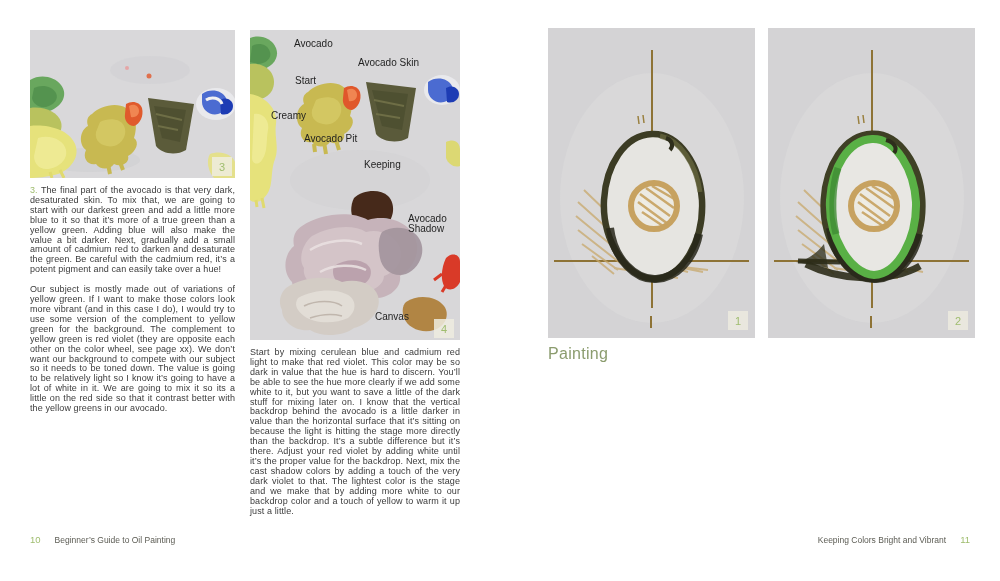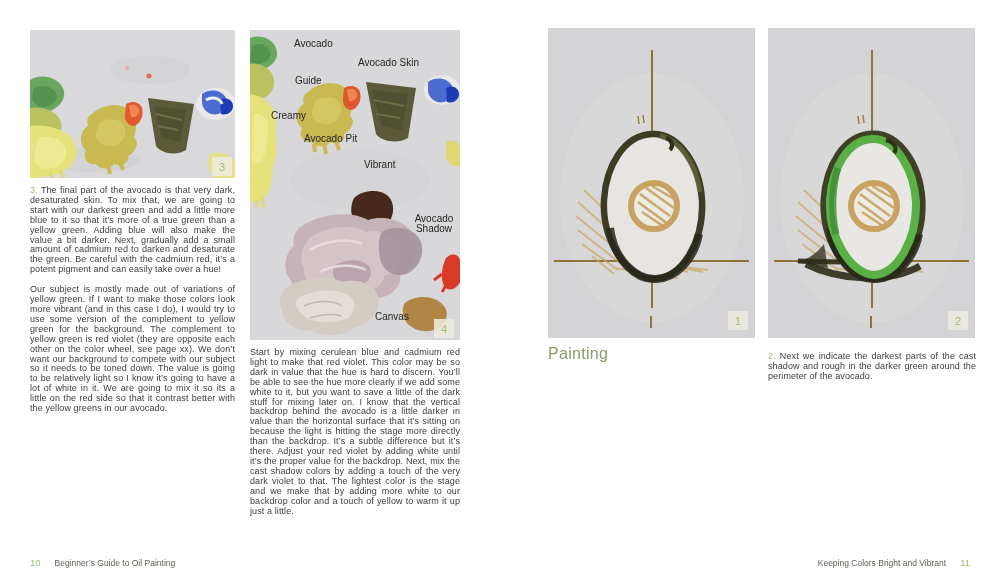--- a/index.html
+++ b/index.html
@@ -8,21 +8,21 @@
   .fig{position:absolute;}
   .fig svg{display:block;}
   .textcol{position:absolute;color:var(--body-text);font-size:9px;line-height:9.9px;
            text-align:justify;letter-spacing:0.1px;}
   .textcol p{margin:0 0 10px 0;}
   .num{color:var(--accent-green);}
   .fig-label{position:absolute;font-size:10px;color:#1f1f1f;line-height:10px;
              font-family:"Liberation Sans",sans-serif;}
   .section-heading{color:var(--heading-green);font-size:16px;font-weight:normal;
                    margin:0 0 5px 0;letter-spacing:0.3px;}
-  .footer{position:absolute;top:557px;font-size:8.5px;color:var(--footer-text);
+  .footer{position:absolute;top:534px;font-size:8.5px;color:var(--footer-text);
           display:flex;align-items:baseline;}
   .footer .pagenum{color:var(--accent-green);font-size:9.5px;}
   .footer-left{left:30px;}
   .footer-left .pagenum{margin-right:14px;}
   .footer-right{right:30px;}
   .footer-right .pagenum{margin-left:14px;}
   .badge-num{font-family:"Liberation Sans",sans-serif;font-size:11px;fill:var(--accent-green);}
 </style>
 </head>
 <body>
@@ -129,25 +129,25 @@
         <path d="M192,244 l-8,6 M198,252 l-6,10" stroke="#d93a28" stroke-width="3" fill="none"></path>
       </g>
       <path d="M156,272 C168,264 186,266 194,276 C200,284 196,296 184,300 C172,304 158,298 154,288 C152,282 152,276 156,272 Z" fill="#ad7c33" opacity="0.9"></path>
       <g>
         <rect x="184" y="289" width="20" height="19" fill="#efecdf" opacity="0.85"></rect>
         <text class="badge-num" x="194" y="303" text-anchor="middle">4</text>
       </g>
     </svg>
     <span class="fig-label" style="left:44px;top:9px;">Avocado</span>
     <span class="fig-label" style="left:108px;top:28px;">Avocado Skin</span>
-    <span class="fig-label" style="left:45px;top:46px;">Guide</span>
+    <span class="fig-label" style="left:45px;top:46px;">Start</span>
     <span class="fig-label" style="left:21px;top:81px;">Creamy</span>
     <span class="fig-label" style="left:54px;top:104px;">Avocado Pit</span>
-    <span class="fig-label" style="left:114px;top:130px;">Vibrant</span>
-    <span class="fig-label" style="left:158px;top:184px;width:52px;text-align:center;">Avocado Shadow</span>
+    <span class="fig-label" style="left:114px;top:130px;">Keeping</span>
+    <span class="fig-label" style="left:158px;top:184px;width:52px;">Avocado Shadow</span>
     <span class="fig-label" style="left:125px;top:282px;">Canvas</span>
   </div>
 
   <div class="textcol" style="left:30px;top:186px;width:205px;">
     <p><span class="num">3.</span> <span>The final part of the avocado is that very dark, desaturated skin. To mix that, we are going to start with our darkest green and add a little more blue to it so that it’s more of a true green than a yellow green. Adding blue will also make the value a bit darker. Next, gradually add a small amount of cadmium red to darken and desaturate the green. Be careful with the cadmium red, it’s a potent pigment and can easily take over a hue!</span></p>
     <p>Our subject is mostly made out of variations of yellow green. If I want to make those colors look more vibrant (and in this case I do), I would try to use some version of the complement to yellow green for the background. The complement to yellow green is red violet (they are opposite each other on the color wheel, see page xx). We don’t want our background to compete with our subject so it needs to be toned down. The value is going to be relatively light so I know it’s going to have a lot of white in it. We are going to mix it so its a little on the red side so that it contrast better with the yellow greens in our avocado.</p>
   </div>
 
   <div class="textcol" style="left:250px;top:348px;width:210px;">
     <p>Start by mixing cerulean blue and cadmium red light to make that red violet. This color may be so dark in value that the hue is hard to discern. You’ll be able to see the hue more clearly if we add some white to it, but you want to save a little of the dark stuff for mixing later on. I know that the vertical backdrop behind the avocado is a little darker in value than the horizontal surface that it’s sitting on because the light is hitting the stage more directly than the backdrop. It’s a subtle difference but it’s there. Adjust your red violet by adding white until it’s the proper value for the backdrop. Next, mix the cast shadow colors by adding a touch of the very dark violet to that. The lightest color is the stage and we make that by adding more white to our backdrop color and a touch of yellow to warm it up just a little.</p>
@@ -220,23 +220,20 @@
         <rect x="180" y="283" width="20" height="19" fill="#eceadf" opacity="0.85"></rect>
         <text class="badge-num" x="190" y="297" text-anchor="middle">2</text>
       </g>
     </svg>
   </div>
 
   <div class="textcol" style="left:548px;top:349px;width:212px;">
     <h2 class="section-heading">Painting</h2>
   </div>
 
-  <div class="textcol" style="left:768px;top:352px;width:208px;">
-    <p><span class="num">2.</span> <span>Next we indicate the darkest parts of the cast shadow and rough in the darker green around the perimeter of the avocado.</span></p>
-  </div>
 
   <div class="footer footer-left">
     <span class="pagenum">10</span>
     <span>Beginner’s Guide to Oil Painting</span>
   </div>
   <div class="footer footer-right">
     <span>Keeping Colors Bright and Vibrant</span>
     <span class="pagenum">11</span>
   </div>
 

